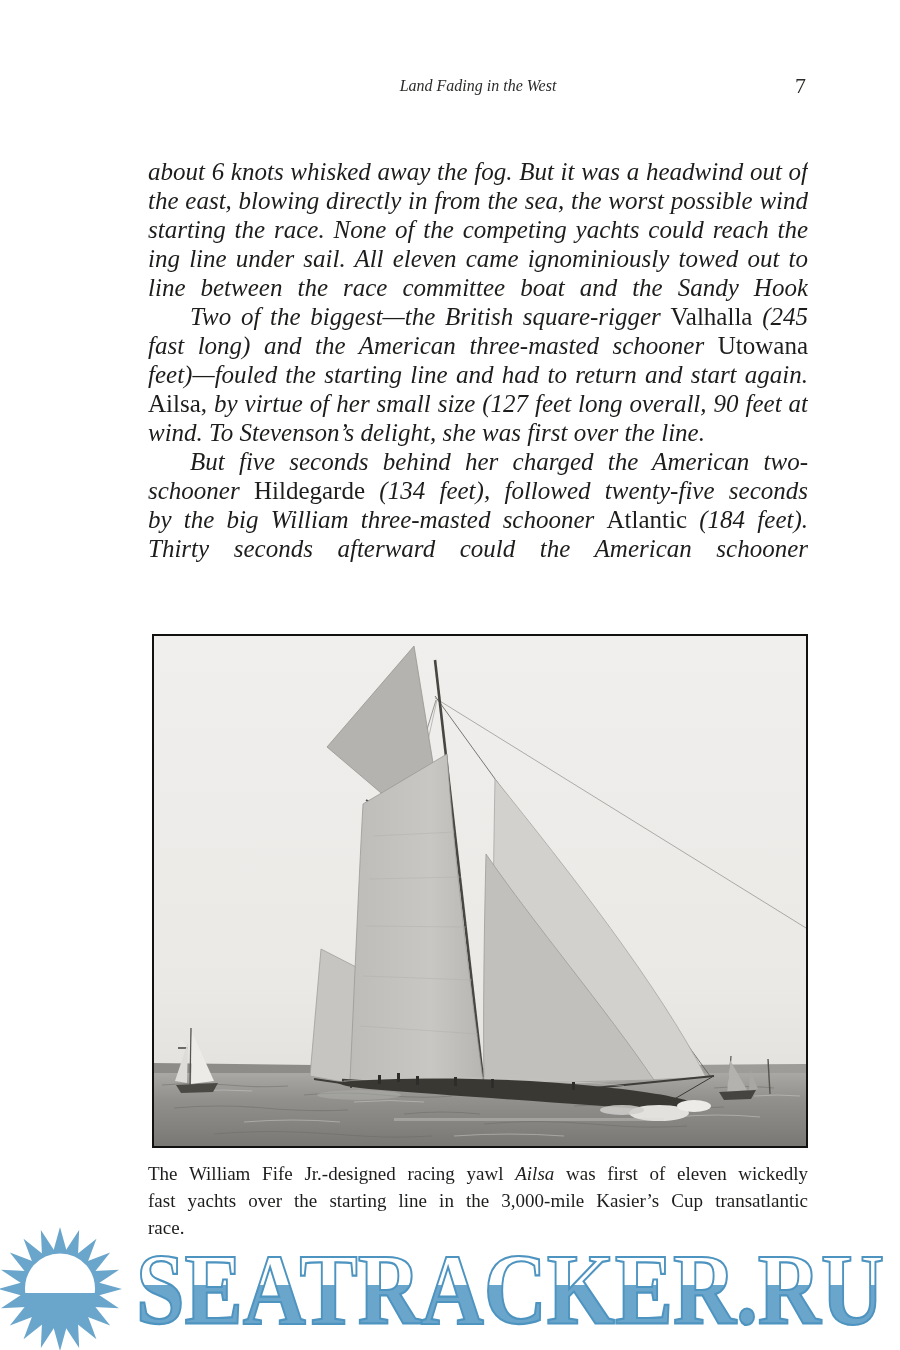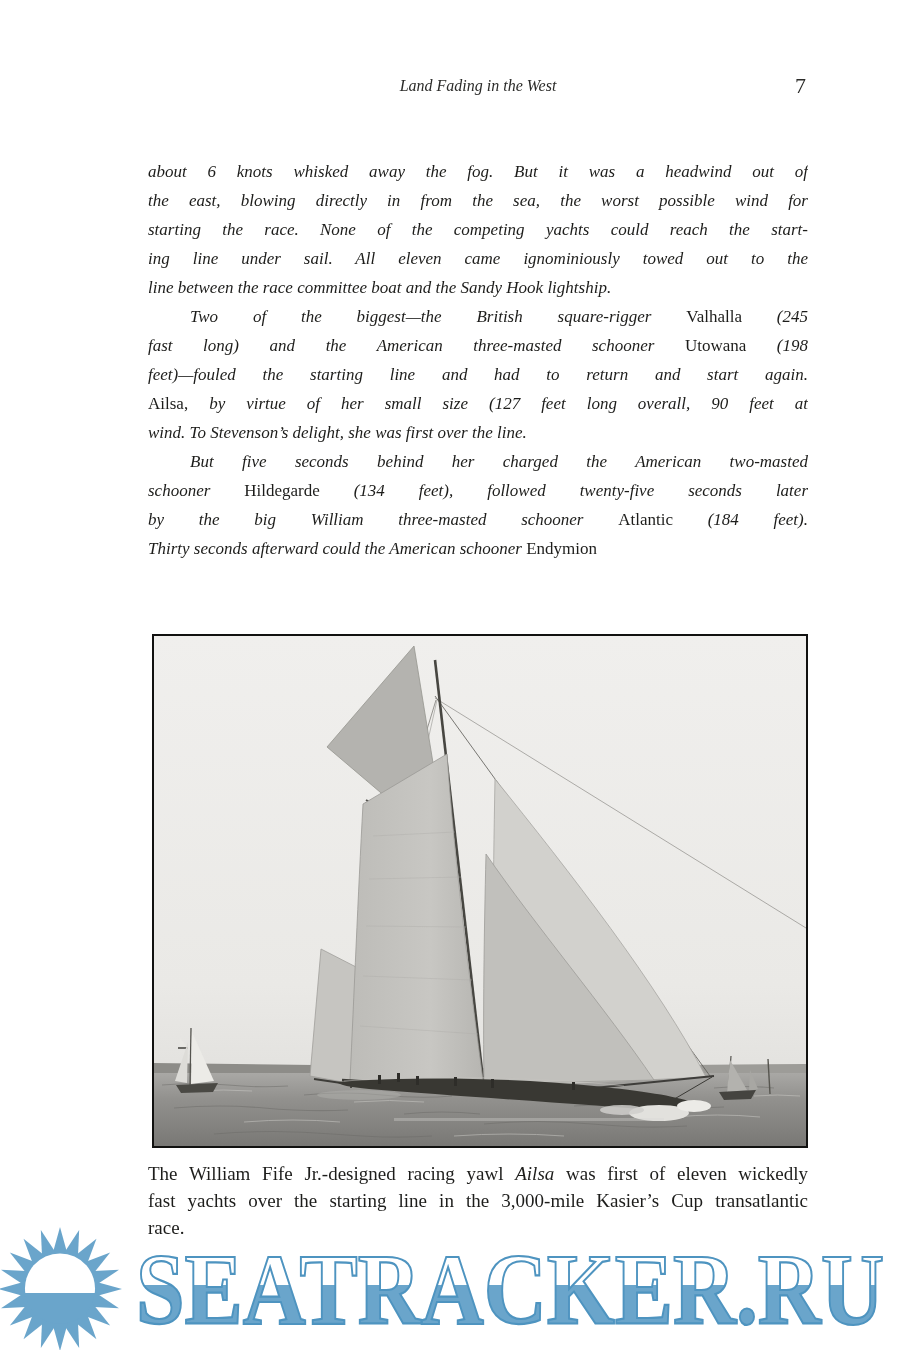--- a/index.html
+++ b/index.html
@@ -23,21 +23,21 @@
   }
   .page-number{
     position:absolute;right:2px;top:0;
     font-size:22px;line-height:28px;font-style:normal;color:#2b2b29;
   }
 
   
   .body-text{position:absolute;left:148px;top:157px;width:660px;}
   .body-line{
     font-style:italic;
-    font-size:17px;
+    font-size:25px;
     line-height:29px;height:29px;
     text-align:justify;text-align-last:justify;
     overflow:hidden;white-space:normal;
     color:#1d1d1b;
   }
   .body-line.last{text-align-last:left;}
   .body-line.indent{text-indent:42px;}
 
   .seg-roman{font-style:normal;}
   .seg-italic{font-style:italic;}

